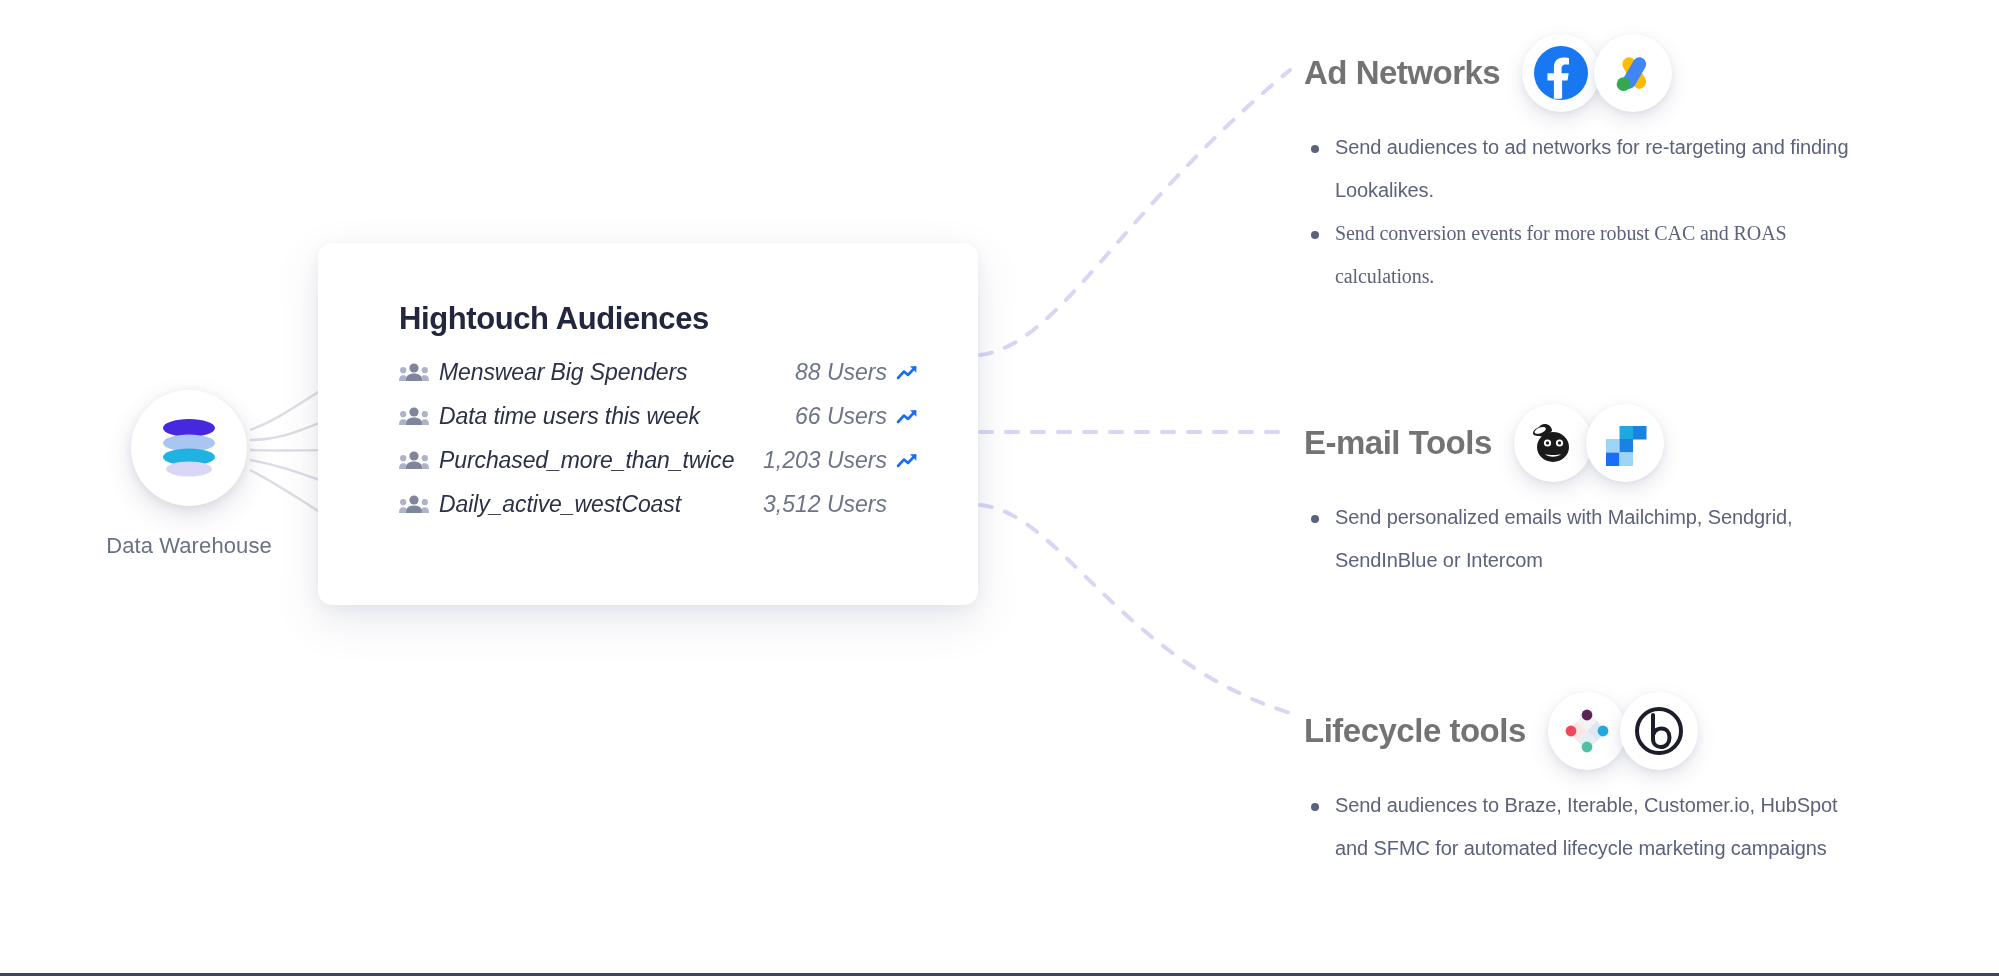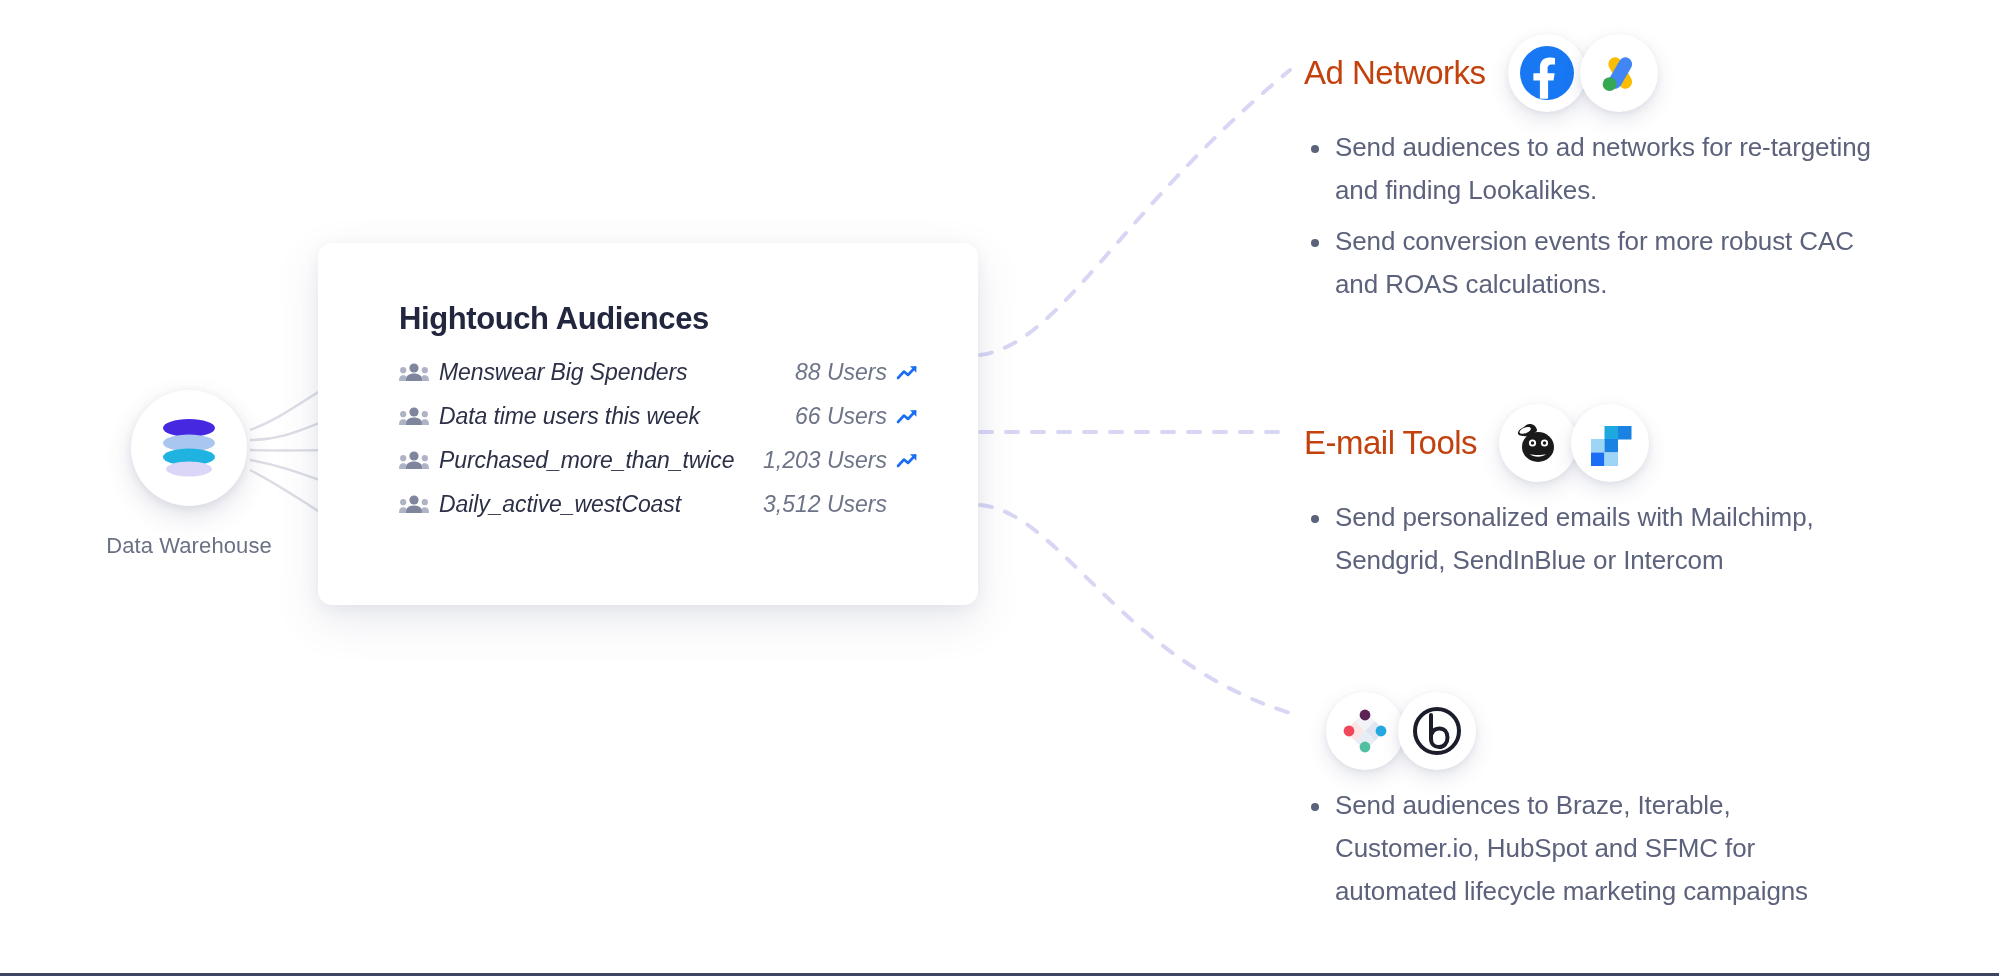--- a/index.html
+++ b/index.html
@@ -120,22 +120,22 @@
   #sec-mail { left: 1304px; top: 400px; }
   #sec-life { left: 1304px; top: 688px; }
 
   .sec-head {
     display: flex;
     align-items: center;
     height: 86px;
   }
   .sec-title {
     font-size: 33px;
-    font-weight: normal;
-    color: #c2410c;
+    font-weight: bold;
+    color: #737373;
     letter-spacing: -.5px;
     white-space: nowrap;
   }
   .sec-logos {
     display: flex;
     align-items: center;
     margin-left: 22px;
   }
   .logo-chip {
     width: 78px;
@@ -149,27 +149,27 @@
     margin-left: -6px;
     position: relative;
   }
   .logo-chip:first-child { margin-left: 0; }
   .logo-chip svg { display: block; }
 
   .sec-bullets { margin-top: 10px; }
   .bullet {
     position: relative;
     padding-left: 31px;
-    font-size: 26px;
+    font-size: 20px;
     line-height: 43px;
     color: #5d627c;
     max-width: 570px;
     letter-spacing: -.1px;
   }
-  .bullet + .bullet { margin-top: 8px; }
+  .bullet + .bullet { margin-top: 0px; font-family: Liberation Serif, serif; }
   .bullet::before {
     content: "";
     position: absolute;
     left: 7px;
     top: 19px;
     width: 8px;
     height: 8px;
     border-radius: 50%;
     background: #5d627c;
   }
@@ -363,20 +363,21 @@
         </div>
       </div>
     </div>
     <div class="sec-bullets">
       <div class="bullet">Send personalized emails with Mailchimp, Sendgrid, SendInBlue or Intercom</div>
     </div>
   </div>
 
   <div class="section" id="sec-life">
     <div class="sec-head">
+      <div class="sec-title">Lifecycle tools</div>
       <div class="sec-logos">
         <div class="logo-chip">
           <svg width="50" height="50" viewBox="0 0 50 50">
             <g transform="rotate(45 25 25)">
               <rect x="11" y="11" width="14" height="14" fill="#f2f3f6"></rect>
               <rect x="25" y="11" width="14" height="14" fill="#dfe6f2"></rect>
               <rect x="11" y="25" width="14" height="14" fill="#fbe6e6"></rect>
               <rect x="25" y="25" width="14" height="14" fill="#e7eef6"></rect>
             </g>
             <circle cx="25" cy="9" r="5.4" fill="#5c2455"></circle>

